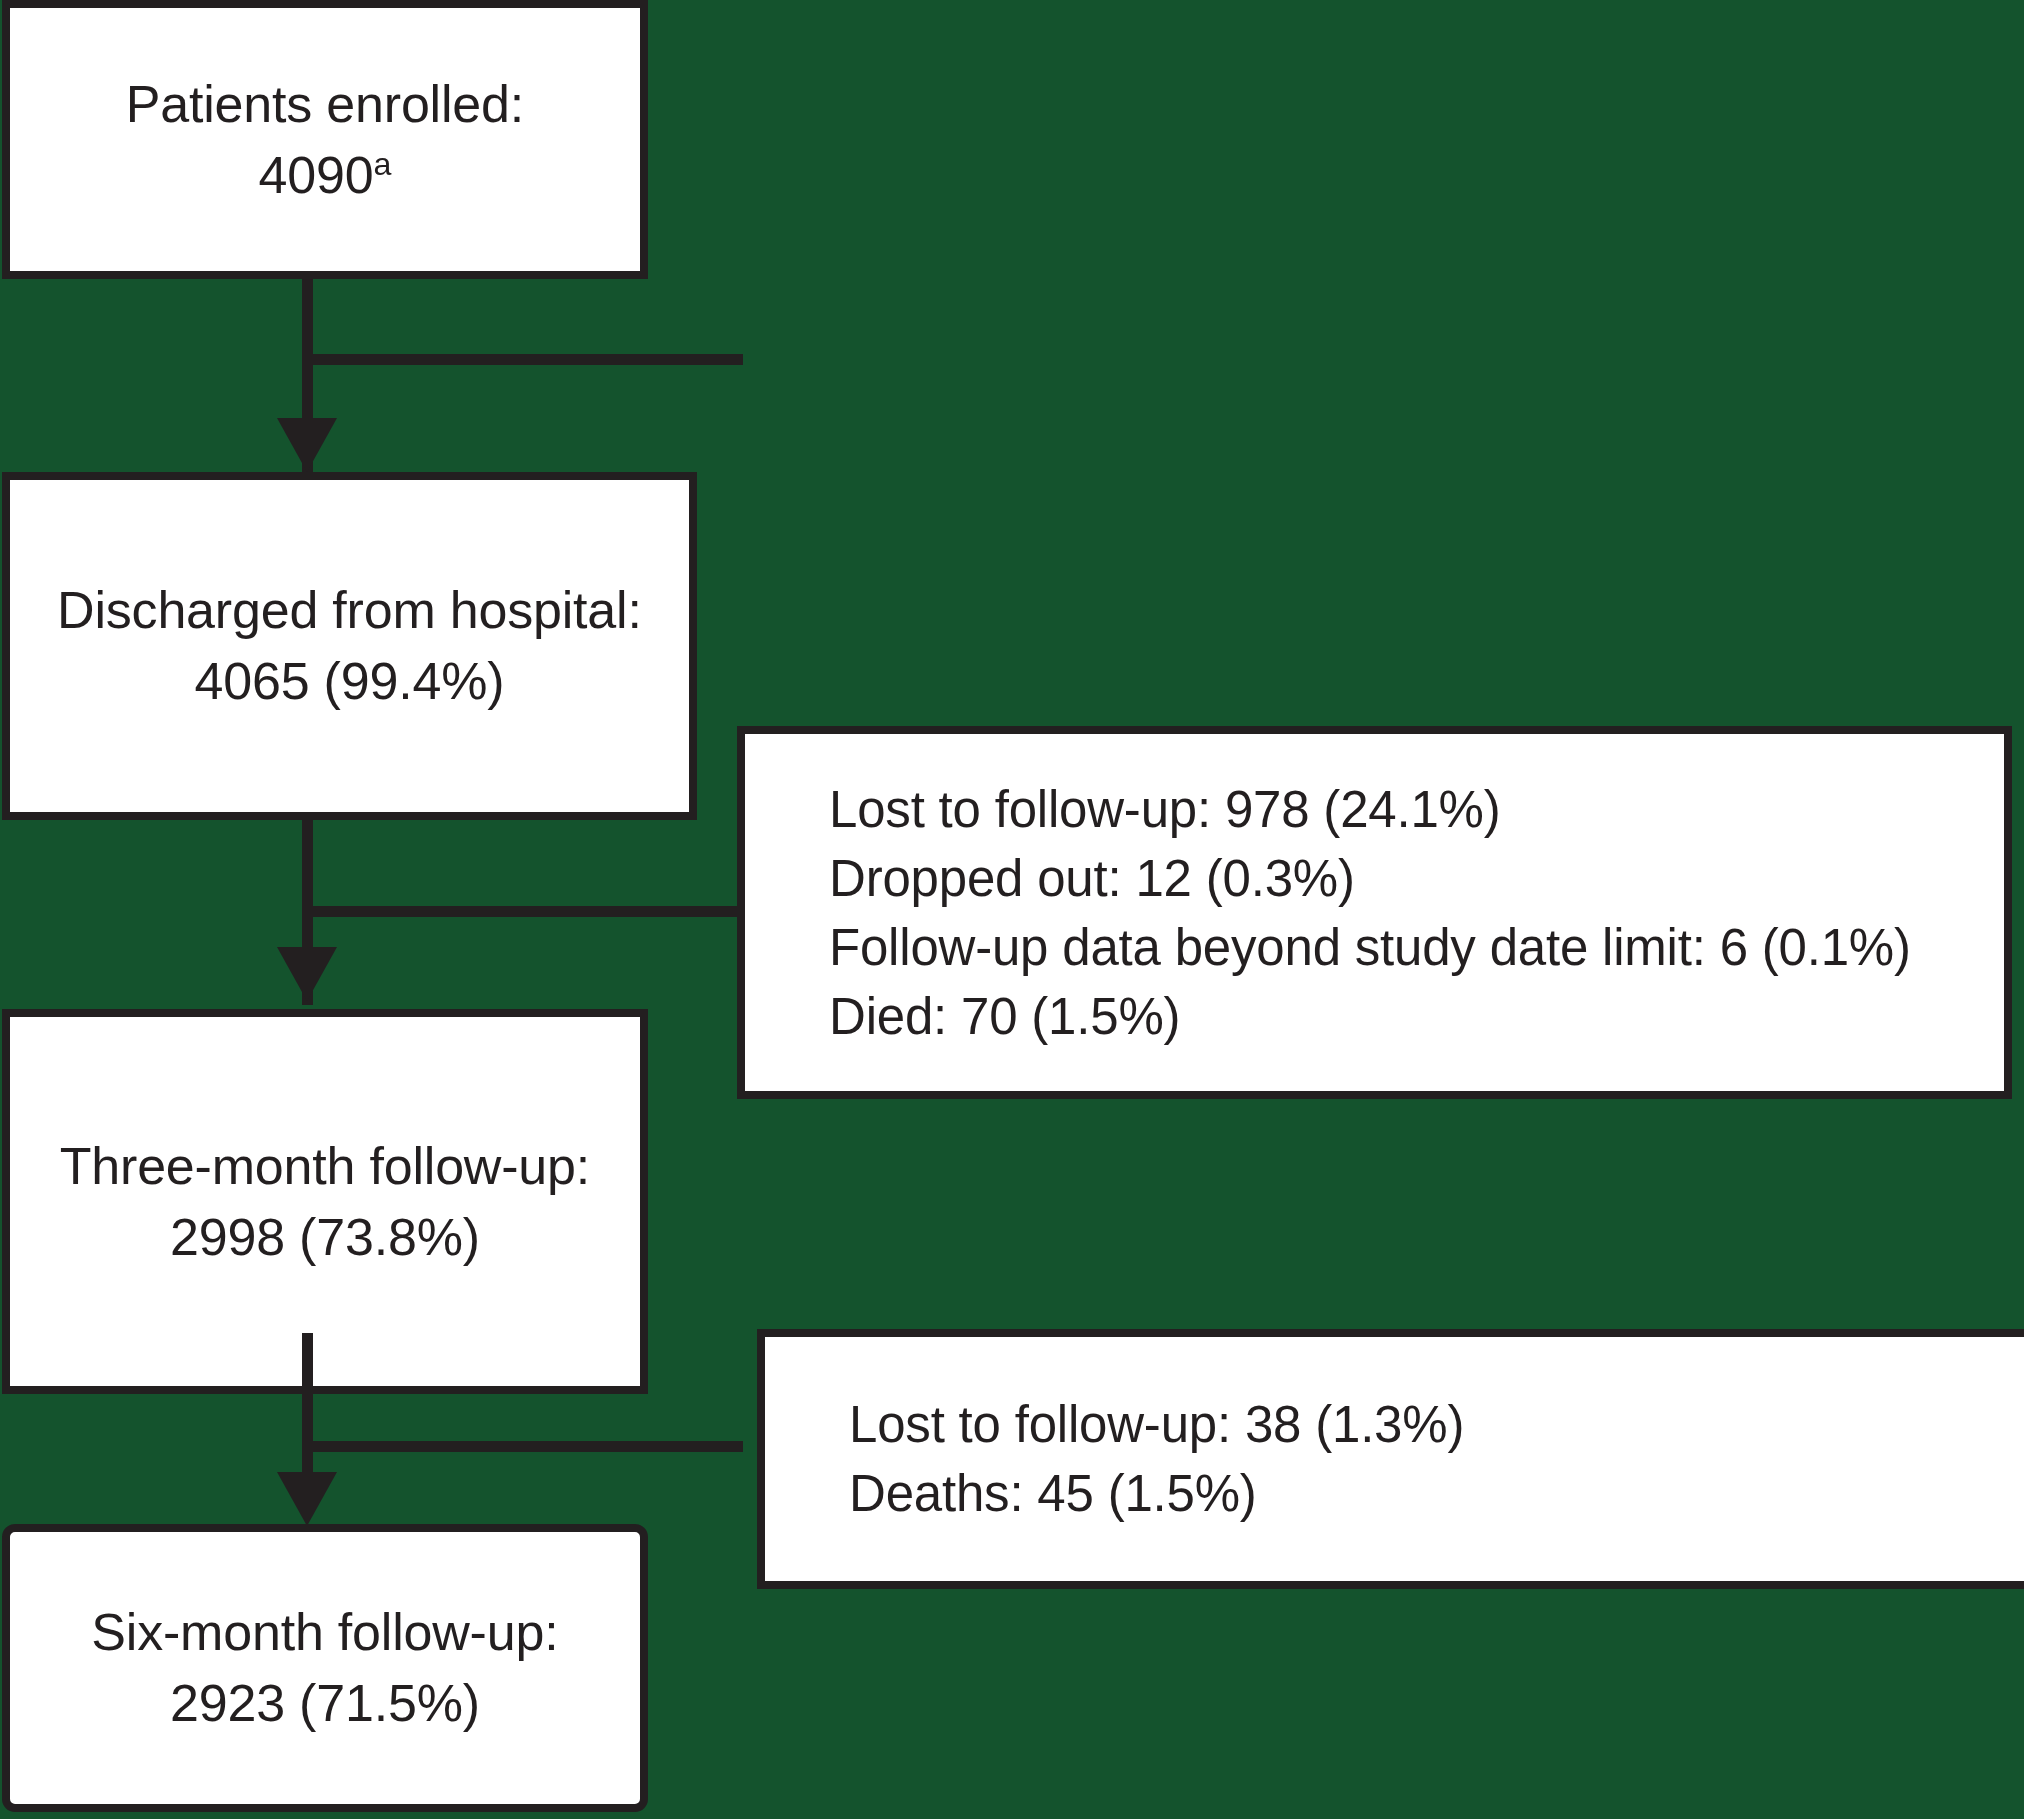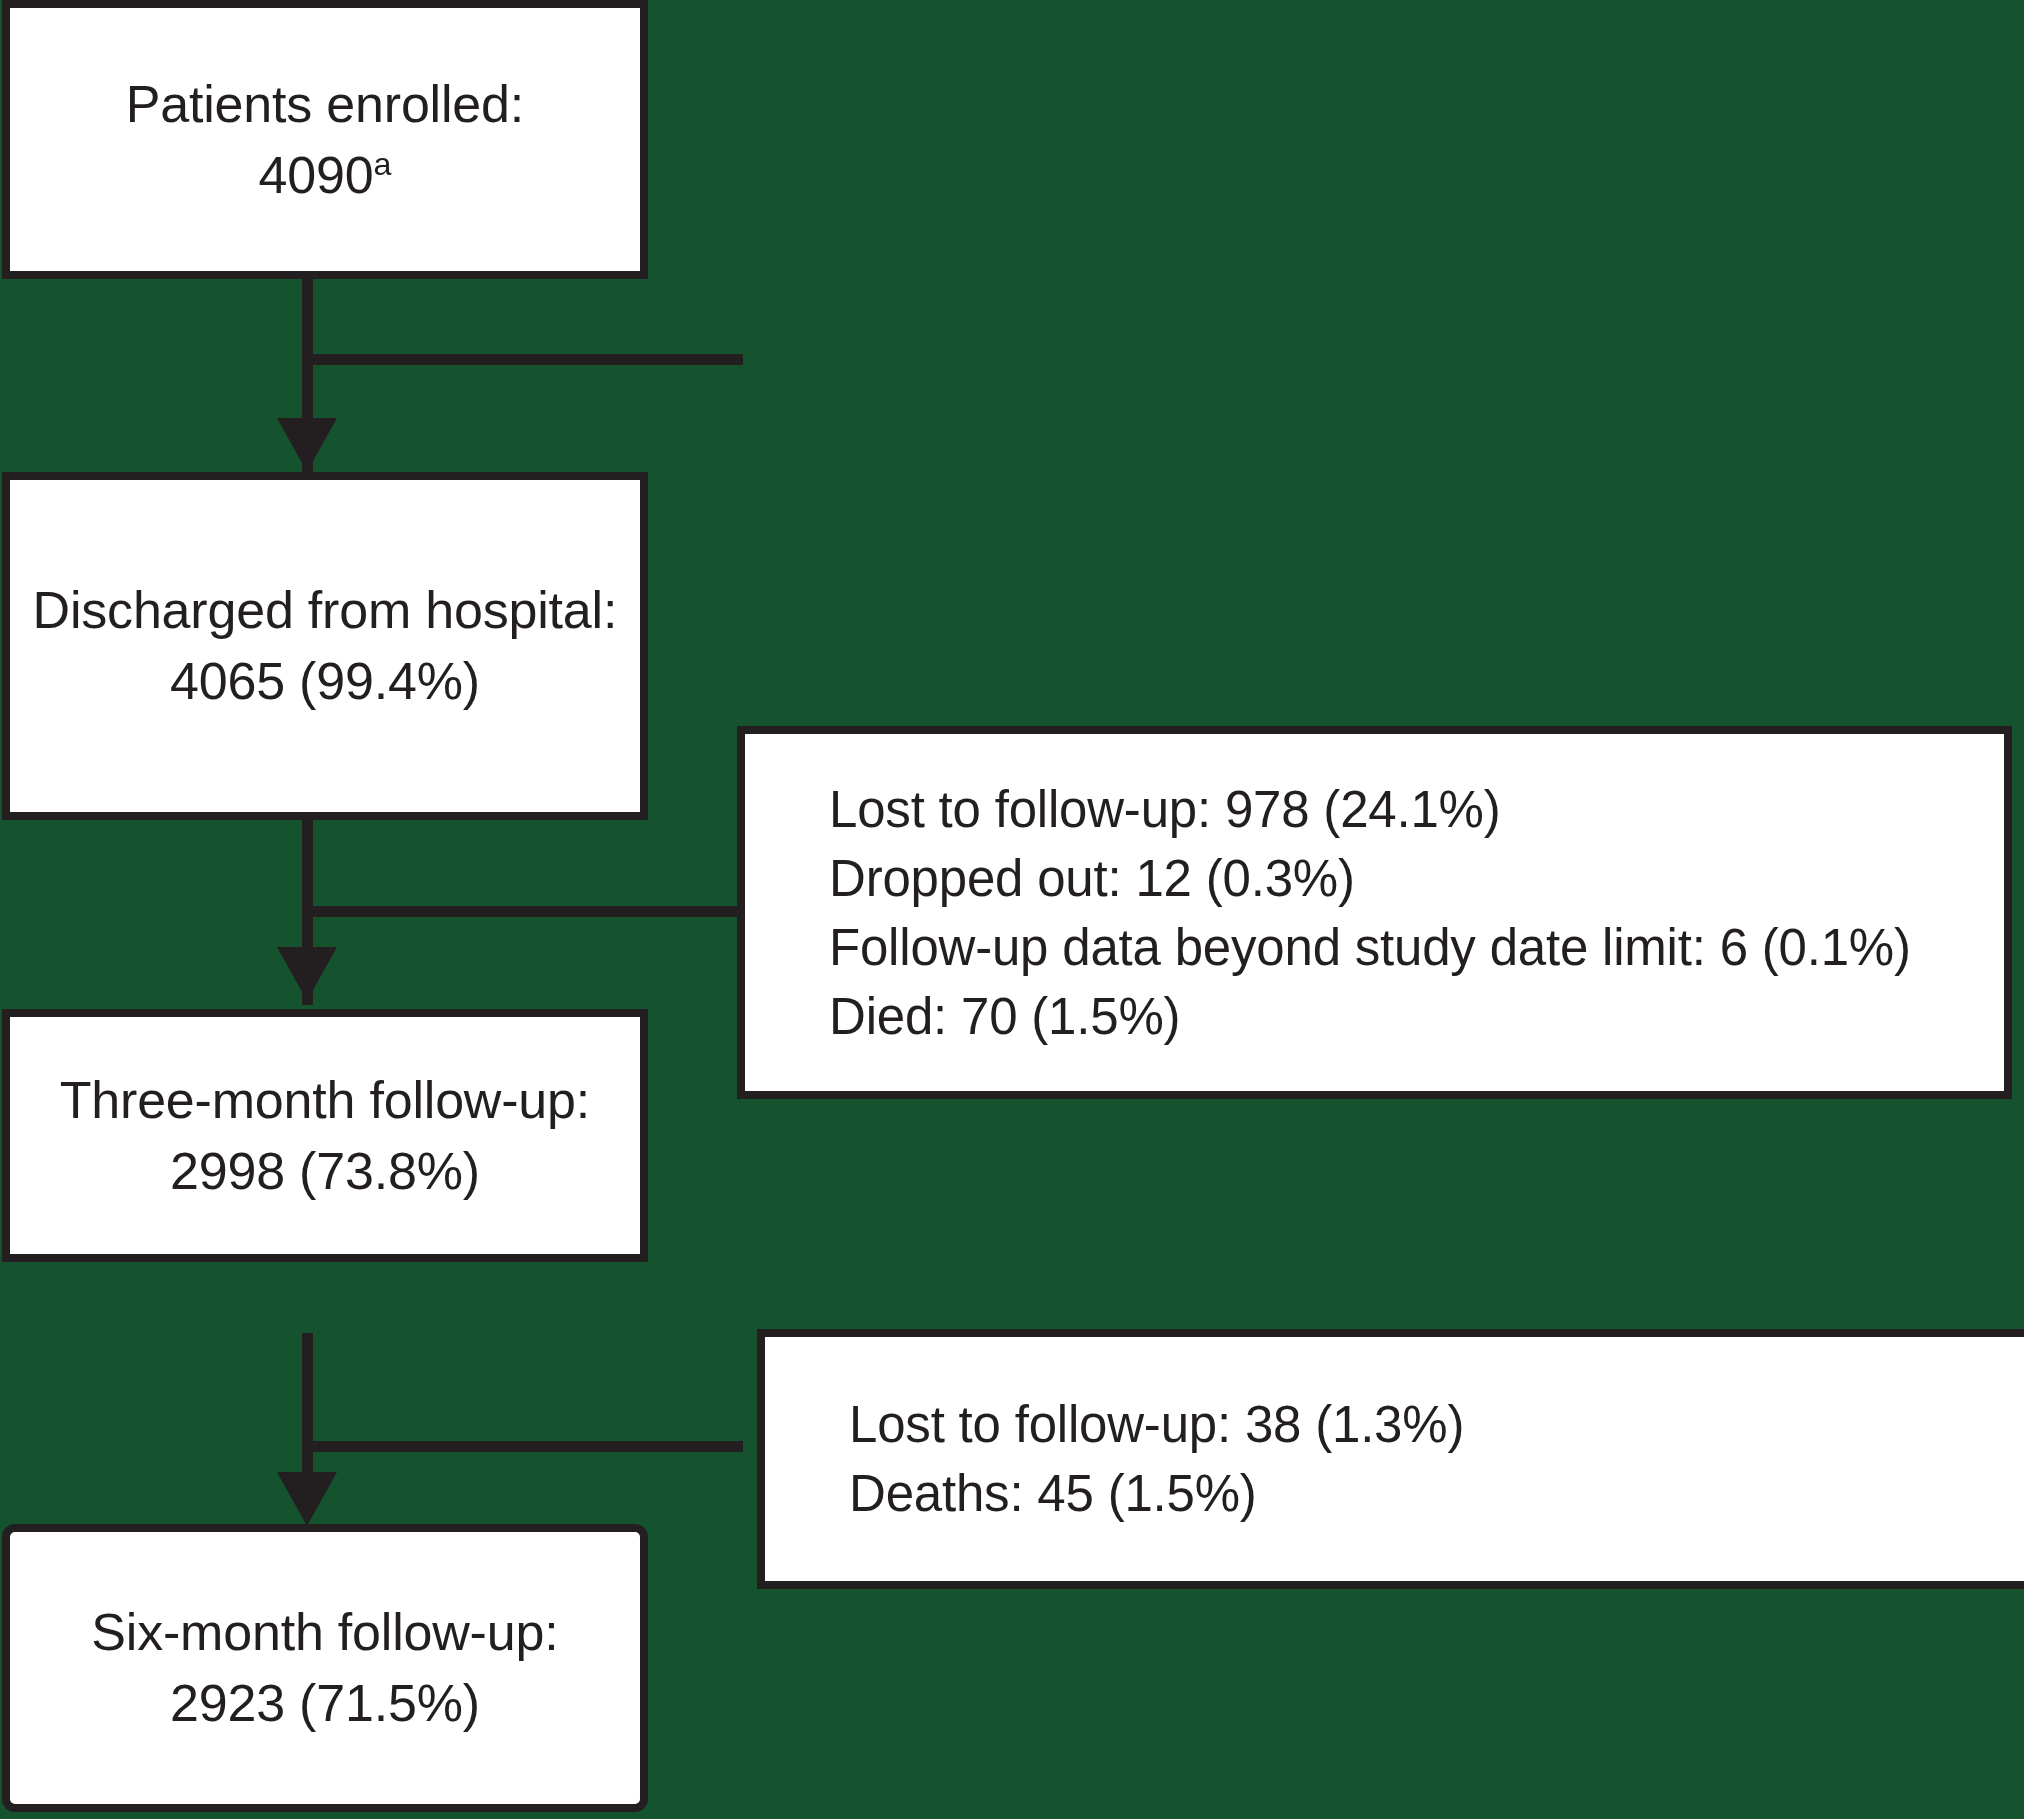--- a/index.html
+++ b/index.html
@@ -91,37 +91,37 @@
   <div class="node centered" style="left:1.9px; top:0px; width:646px; height:279px;">
     <div class="node-line">Patients enrolled:</div>
     <div class="node-line"><span>4090</span><sup class="footnote-mark">a</sup></div>
   </div>
 
   <div class="vline" style="left:302px; top:273px; height:201px;"></div>
   <div class="hline" style="left:308px; top:354px; width:435px;"></div>
   <div class="arrowhead" style="left:277px; top:418px;"></div>
 
 
-  <div class="node centered" style="left:1.9px; top:472px; width:646px; height:348px;">
+  <div class="node centered" style="left:1.9px; top:472px; width:695px; height:348px;">
     <div class="node-line">Discharged from hospital:</div>
     <div class="node-line">4065 (99.4%)</div>
   </div>
 
   <div class="vline" style="left:302px; top:814px; height:191px;"></div>
   <div class="hline" style="left:308px; top:906px; width:435px;"></div>
   <div class="arrowhead" style="left:277px; top:947px;"></div>
 
   <div class="node leftalign" style="left:737px; top:726px; width:1275px; height:373px;">
     <div class="node-line">Lost to follow-up: 978 (24.1%)</div>
     <div class="node-line">Dropped out: 12 (0.3%)</div>
     <div class="node-line">Follow-up data beyond study date limit: 6 (0.1%)</div>
     <div class="node-line">Died: 70 (1.5%)</div>
   </div>
 
-  <div class="node centered" style="left:1.9px; top:1009px; width:646px; height:253px;">
+  <div class="node centered" style="left:1.9px; top:1009px; width:646px; height:385px;">
     <div class="node-line">Three-month follow-up:</div>
     <div class="node-line">2998 (73.8%)</div>
   </div>
 
   <div class="vline" style="left:302px; top:1333px; height:148px;"></div>
   <div class="hline" style="left:308px; top:1441px; width:435px;"></div>
   <div class="arrowhead" style="left:277px; top:1472px;"></div>
 
   <div class="node leftalign" style="left:757px; top:1329px; width:1275px; height:260px;">
     <div class="node-line">Lost to follow-up: 38 (1.3%)</div>

